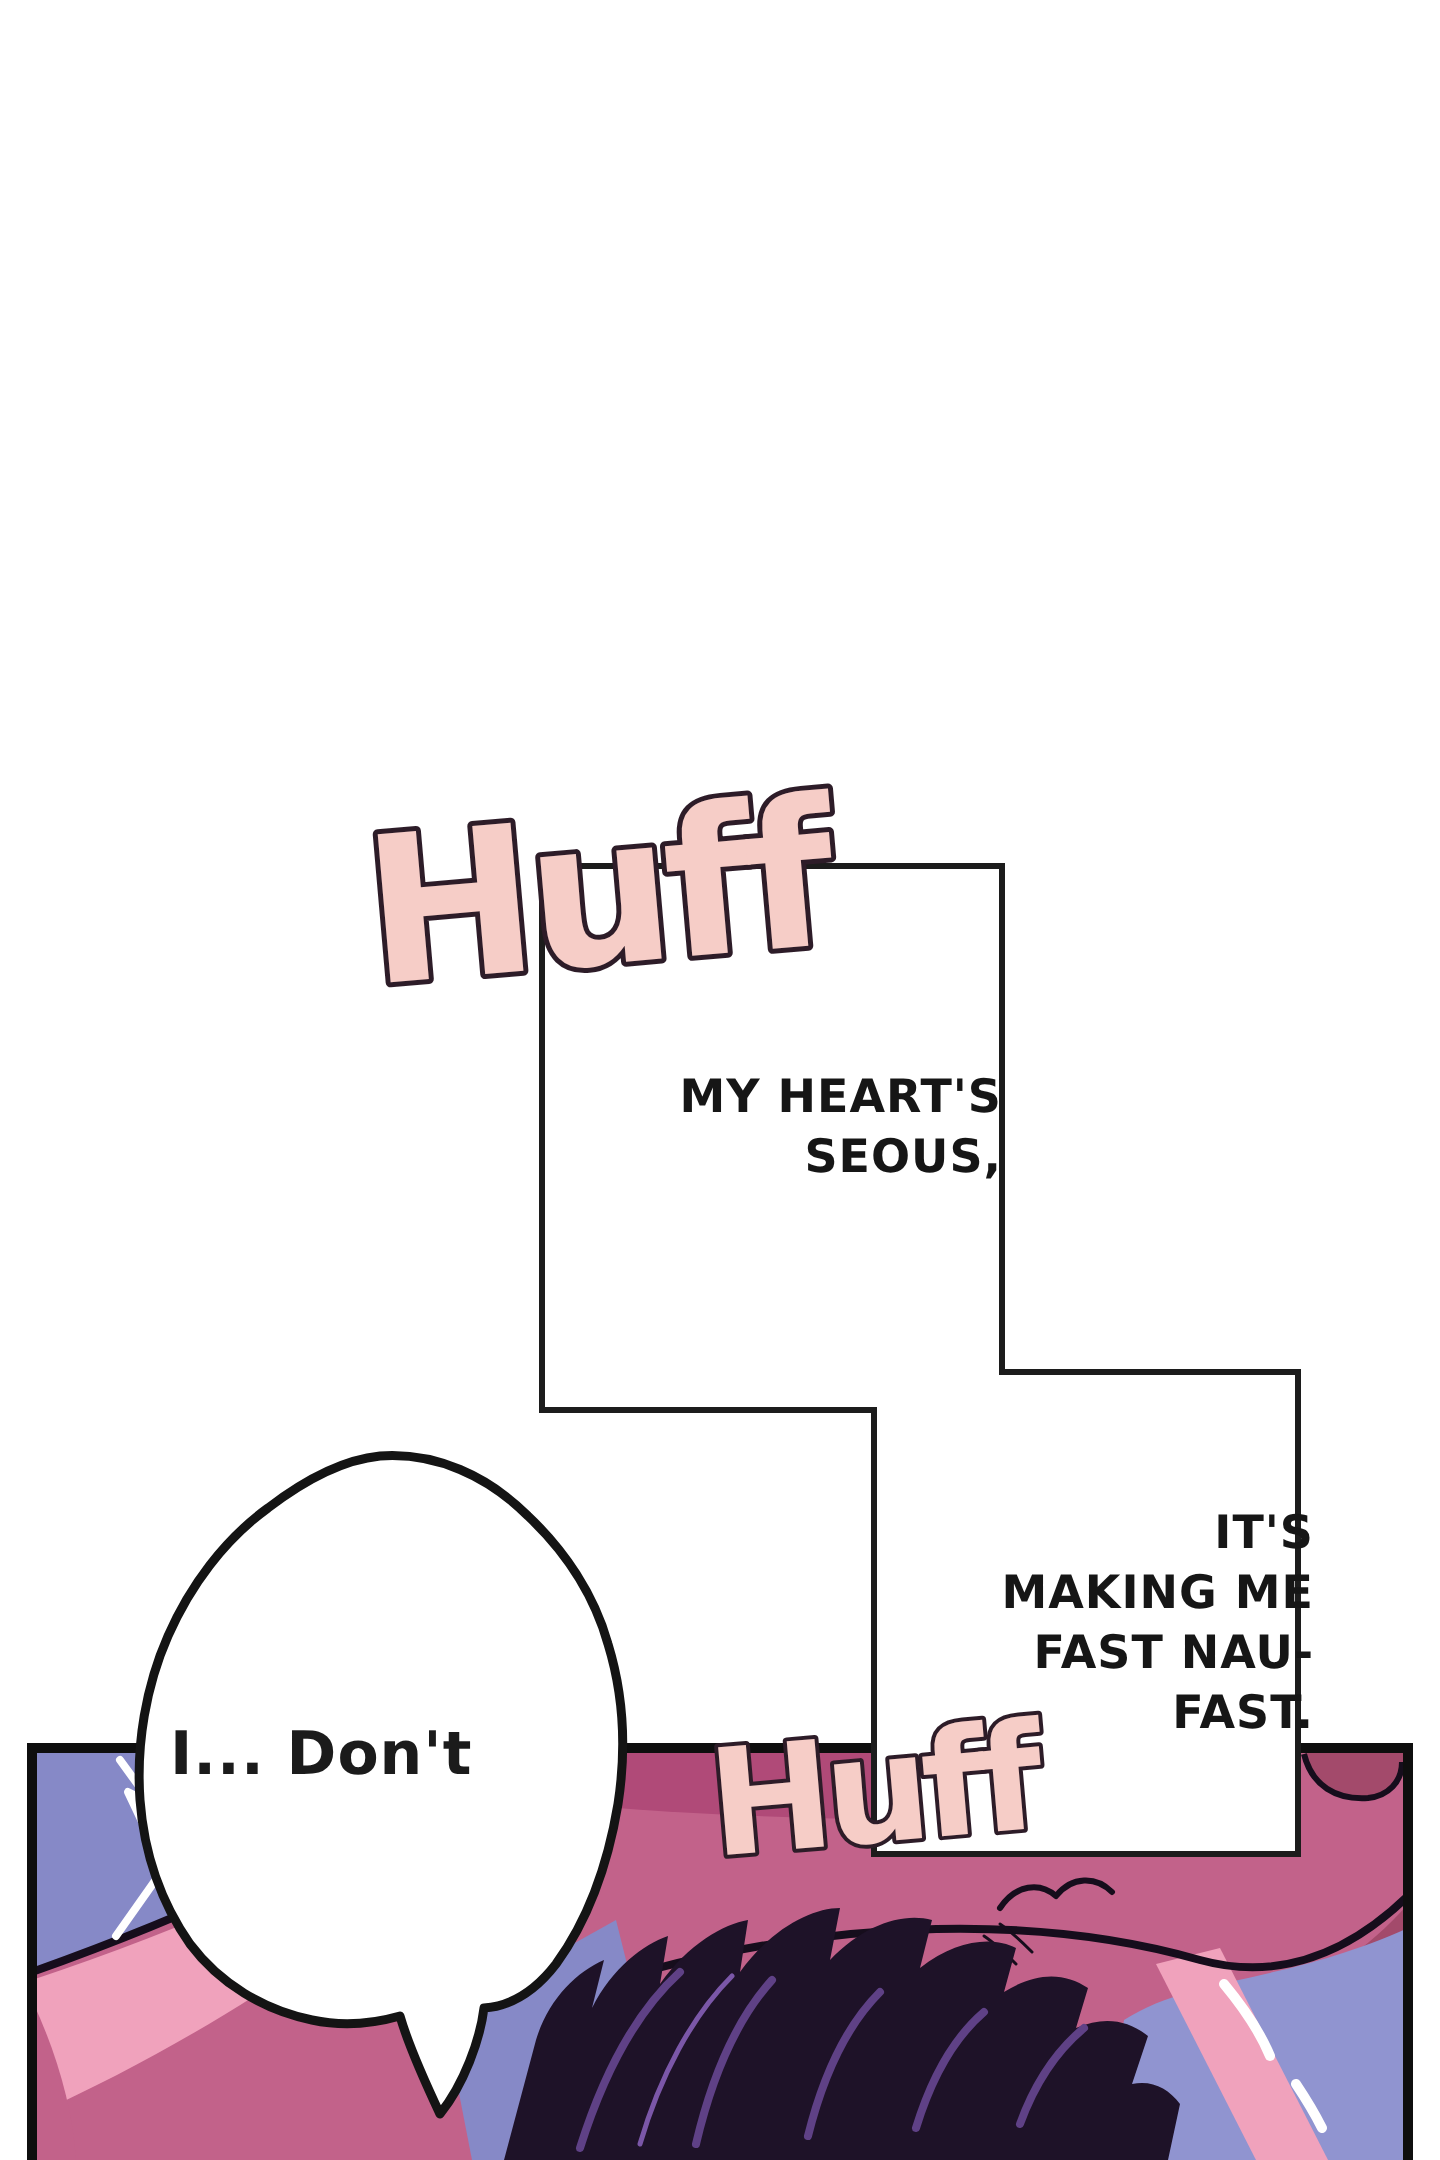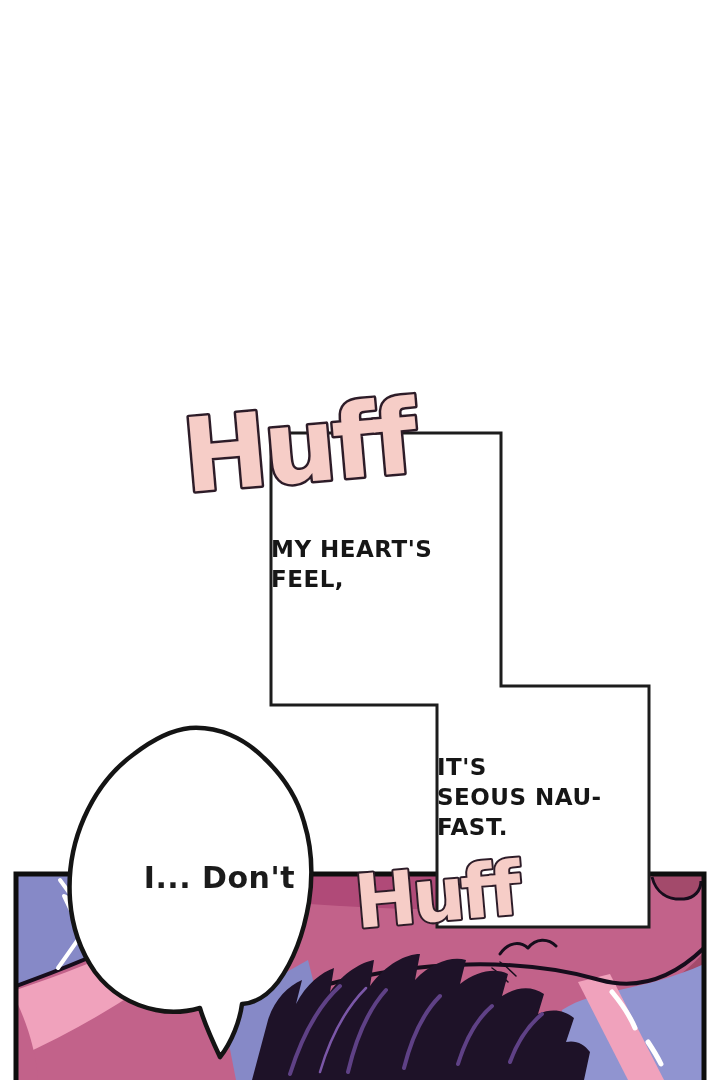--- a/index.html
+++ b/index.html
@@ -1,23 +1,23 @@
 <!DOCTYPE html>
 <html><head>
 <meta charset="utf-8">
 <style>
   html,body{margin:0;padding:0;background:#ffffff;}
   #page{position:relative;width:720px;height:1080px;background:#ffffff;overflow:hidden;
         font-family:"DejaVu Sans",sans-serif;}
   #art{position:absolute;left:0;top:0;width:720px;height:1080px;}
-  .caption{position:absolute;text-align:left;font-weight:700;
+  .caption{position:absolute;text-align:right;font-weight:700;
            font-size:23px;line-height:30px;letter-spacing:0.5px;color:#161616;}
   #caption-box1{left:271px;top:534px;width:230px;}
   #caption-box2{left:437px;top:752px;width:220px;}
-  .bubble-text{position:absolute;left:85px;top:856px;width:210px;text-align:right;
+  .bubble-text{position:absolute;left:85px;top:856px;width:210px;text-align:left;
                font-weight:700;font-size:30px;line-height:44px;letter-spacing:0.5px;color:#1b1b1b;}
   .sfx-text{font-weight:700;letter-spacing:-4px;paint-order:stroke;stroke-linejoin:round;
             font-family:"DejaVu Sans",sans-serif;}
 </style>
 </head>
 <body>
 
 <div id="page">
 
   <svg id="art" viewBox="0 0 720 1080">
@@ -93,26 +93,27 @@
              C81,952 72,927 70,900
              C68,872 73,843 84,818
              C95,793 112,770 134,754
              C151,741 170,730 190,728 Z" fill="#ffffff" stroke="#141414" stroke-width="4.5" stroke-linejoin="round"></path>
 
     <text class="sfx-text" x="186" y="492" font-size="102" transform="rotate(-5 186 492)" stroke-width="5" fill="#f6cdc7" stroke="#2d1c28">Huff</text>
   </svg>
 
   <div class="caption" id="caption-box1">
     <div>MY HEART'S</div>
-    <div>FEEL,</div>
+    <div>SEOUS,</div>
   </div>
 
   <div class="caption" id="caption-box2">
     <div>IT'S</div>
-    <div>SEOUS NAU-</div>
+    <div>MAKING ME</div>
+    <div>FAST NAU-</div>
     <div>FAST.</div>
   </div>
 
   <div class="bubble-text">
     <div>I... Don't</div>
   </div>
 
 </div>
 
 </body></html>

